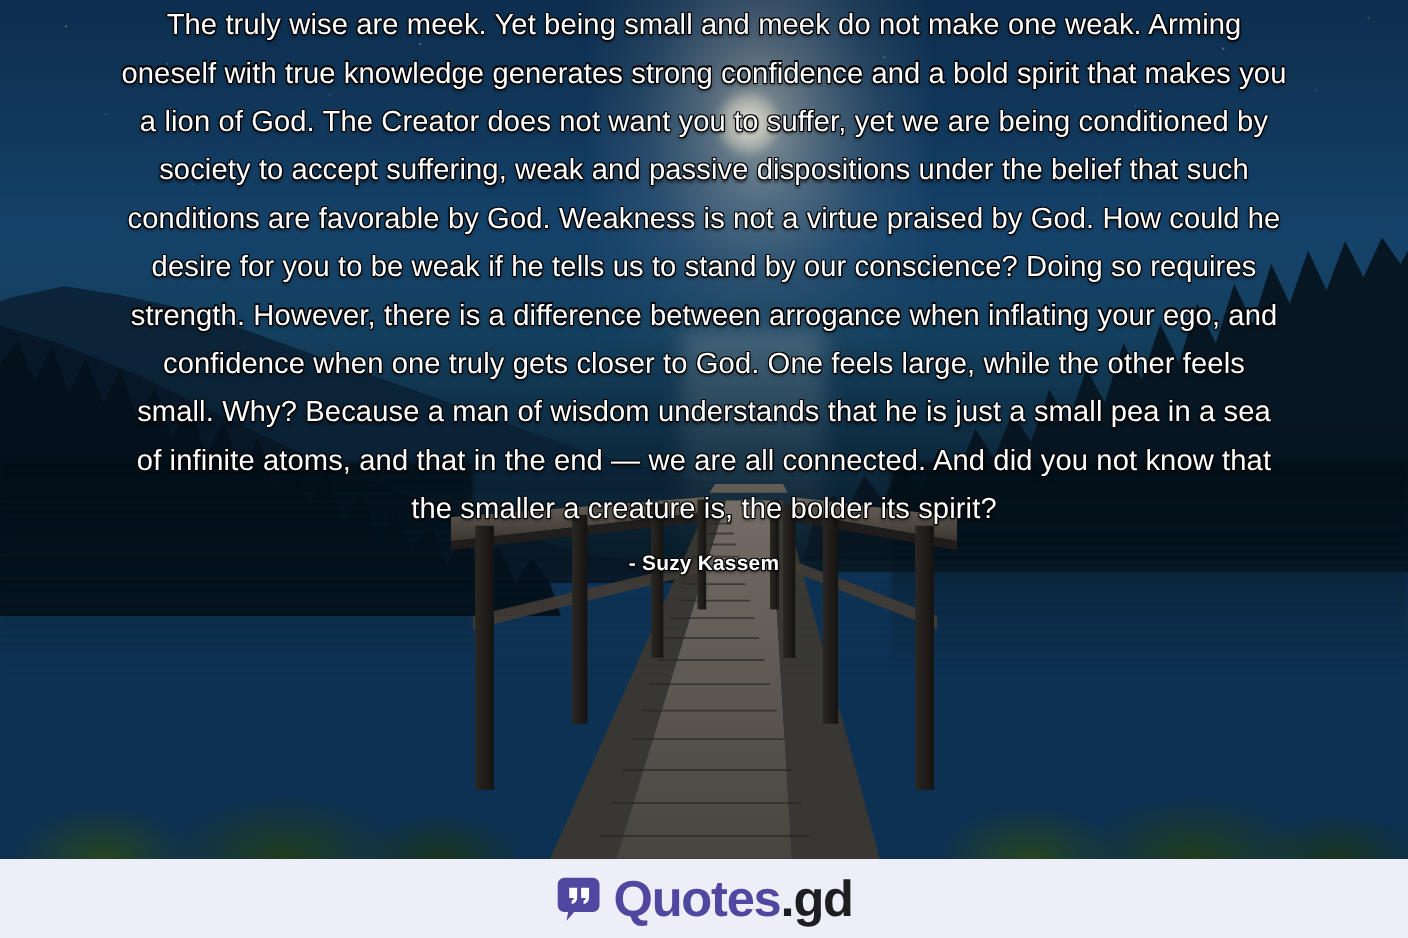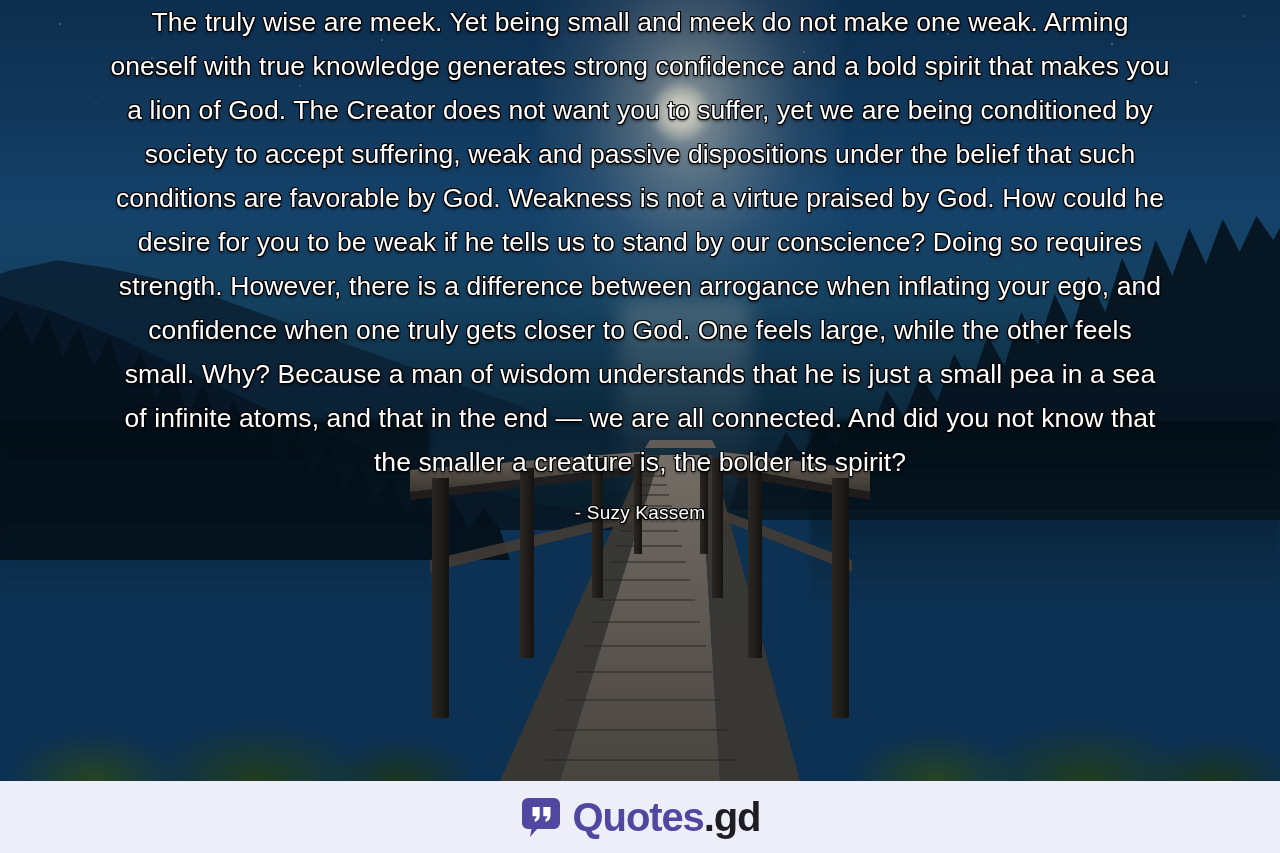--- a/index.html
+++ b/index.html
@@ -243,21 +243,21 @@
       1px 1px 0 #000,
       -1px 1px 0 #000,
       1px -1px 0 #000,
       -1px -1px 0 #000,
       0 2px 3px rgba(0,0,0,.85);
   }
   .quote-author {
     margin-top: 18px;
     color: #ffffff;
     font-size: 19px;
-    font-weight: normal;
+    font-weight: bold;
     letter-spacing: .2px;
     text-shadow:
       1px 1px 0 #000,
       -1px 1px 0 #000,
       1px -1px 0 #000,
       -1px -1px 0 #000,
       0 2px 3px rgba(0,0,0,.85);
   }
 
   
@@ -276,21 +276,21 @@
     align-items: center;
     gap: 11px;
     text-decoration: none;
   }
   .brand-mark {
     position: relative;
     width: 42px;
     height: 42px;
   }
   .brand-name {
-    font-size: 40px;
+    font-size: 46px;
     font-weight: bold;
     letter-spacing: -1.1px;
     line-height: 1;
   }
   .brand-name .b1 { color: #4f47a0; }
   .brand-name .b2 { color: #1e1e22; }
 </style>
 </head>
 <body>
 

